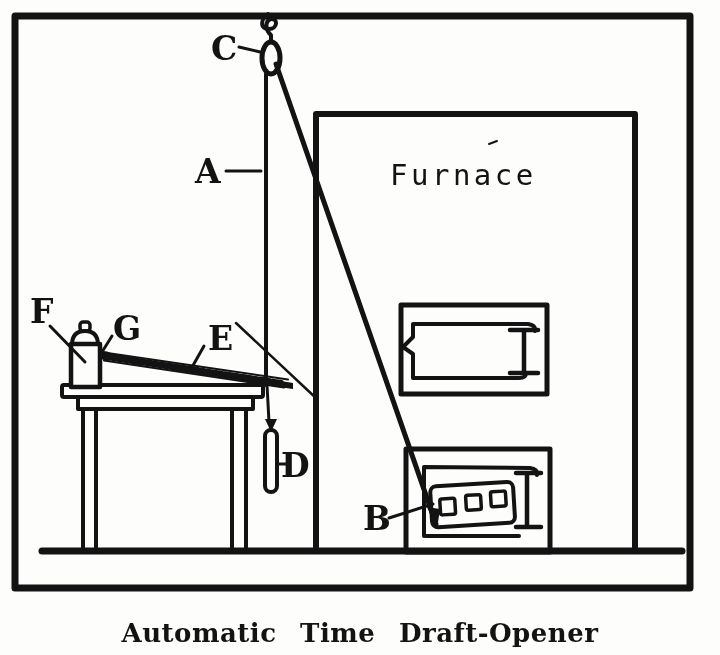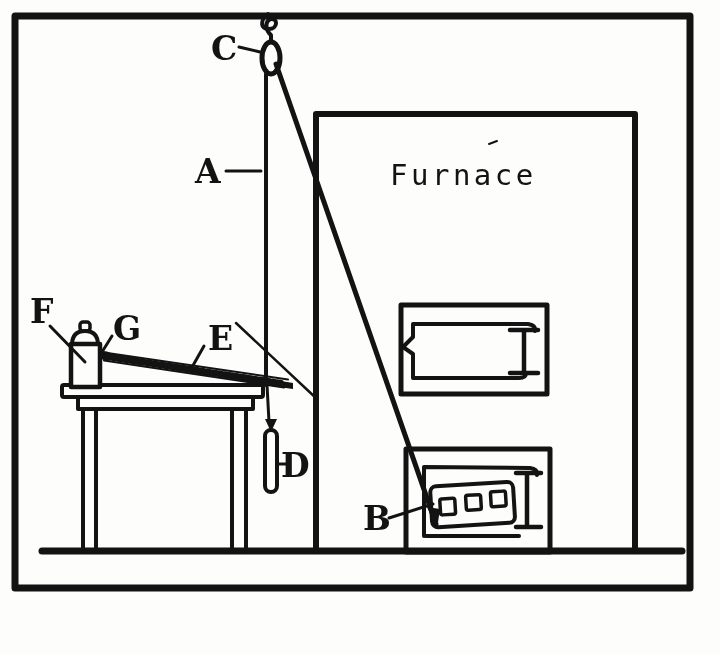--- a/index.html
+++ b/index.html
@@ -142,13 +142,14 @@
       <text x="211" y="60" class="part-label">C</text>
       <text x="195" y="183" class="part-label">A</text>
       <text x="208" y="350" class="part-label">E</text>
       <text x="30" y="323" class="part-label">F</text>
       <text x="113" y="340" class="part-label">G</text>
       <text x="281" y="477" class="part-label">D</text>
       <text x="363" y="530" class="part-label">B</text>
     </g>
   </svg>
 
+  <div class="caption">Automatic Time Draft-Opener</div>
 </div>
 
 </body></html>

